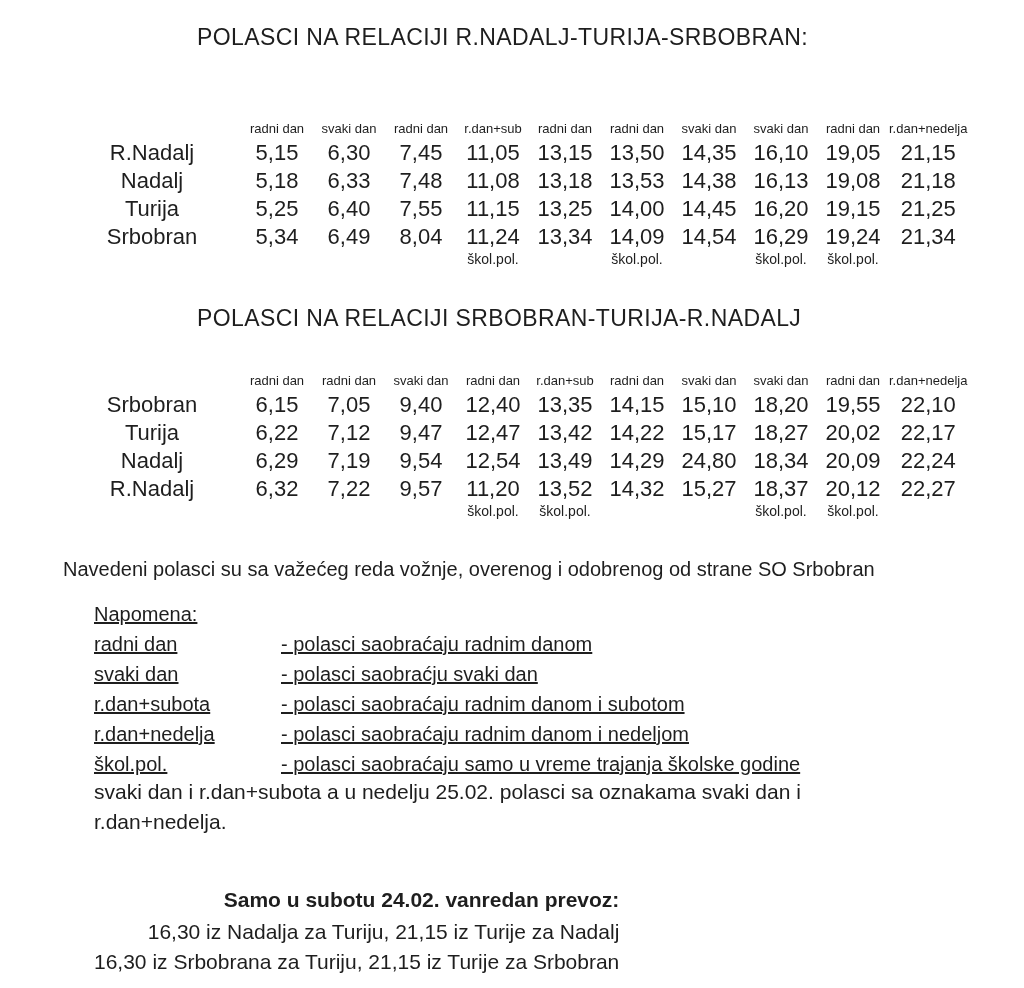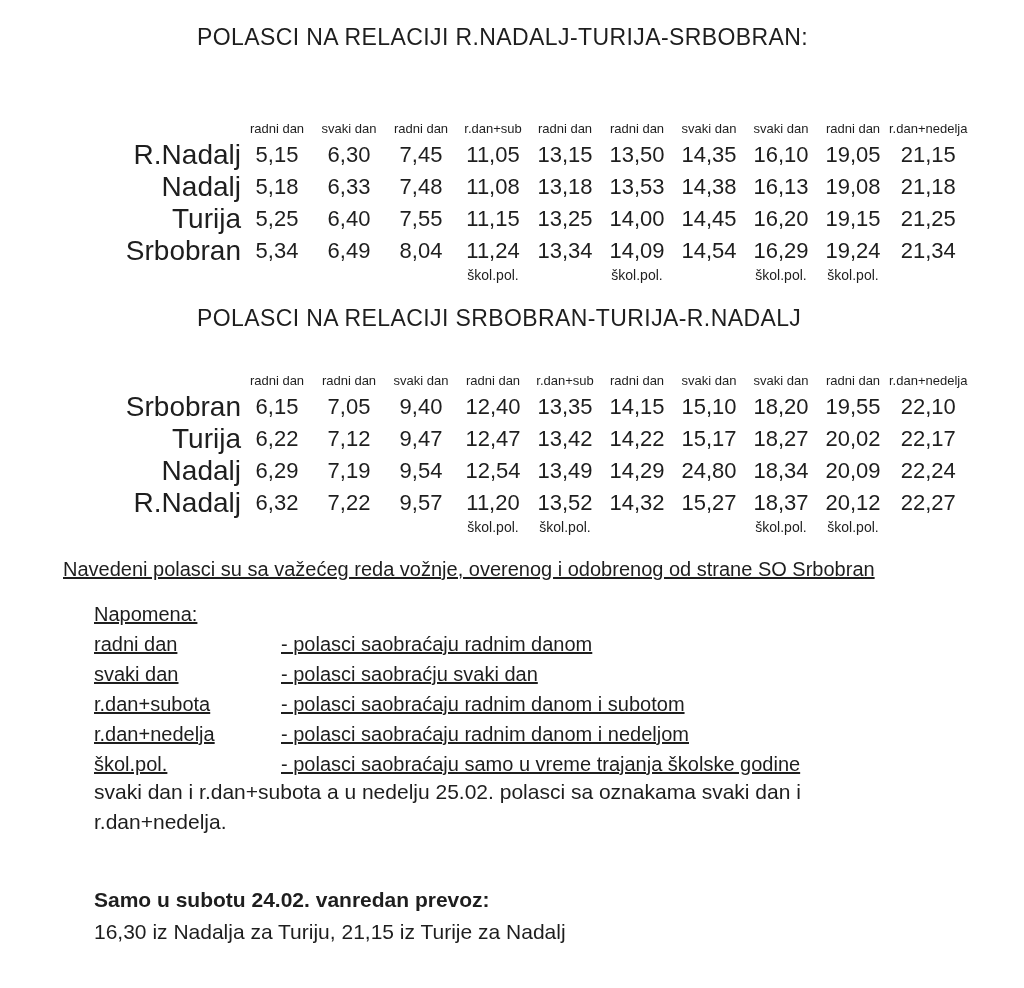--- a/index.html
+++ b/index.html
@@ -37,38 +37,37 @@
     padding: 0 0 3px 0;
     height: 16px;
     overflow: visible;
   }
   table.time-table td {
     padding: 0;
     height: 28px;
     white-space: nowrap;
   }
   table.time-table td.station {
-    font-size: 28px;
-    text-align: right;
+    font-size: 22px;
+    text-align: center;
   }
   table.time-table td.time {
     font-size: 22px;
     text-align: center;
   }
   table.time-table td.school {
     font-size: 14px;
     height: 18px;
     text-align: center;
     vertical-align: top;
   }
 
   .validity-note {
     font-size: 20px;
     white-space: nowrap;
-    text-decoration: underline;
   }
 
   .legend { font-size: 20px; }
   .legend .legend-title { margin-bottom: 7px; }
   .legend .legend-row { display: flex; margin-bottom: 7px; }
   .legend .term { width: 187px; flex: 0 0 187px; }
   .legend .definition { white-space: nowrap; }
 
   .schedule-note {
     font-size: 21px;
@@ -320,20 +319,21 @@
       <span class="term">škol.pol.</span>
       <span class="definition">- polasci saobraćaju samo u vreme trajanja školske godine</span>
     </div>
   </div>
 
   <div class="abs schedule-note" style="left:94px; top:751px;">
     <div>svaki dan i r.dan+subota a u nedelju 25.02. polasci sa oznakama svaki dan i</div>
     <div>r.dan+nedelja.</div>
   </div>
 
-  <div class="abs special" style="left:94px; top:859px;">
+  <div class="abs special" style="left:94px; top:859px;text-align:right;">
     <p class="special-title">Samo u subotu 24.02. vanredan prevoz:</p>
     <div class="special-line">16,30 iz Nadalja za Turiju, 21,15 iz Turije za Nadalj</div>
+    <div class="special-line">16,30 iz Srbobrana za Turiju, 21,15 iz Turije za Srbobran</div>
   </div>
 
   <div class="abs stamp-arc" style="left:652px; top:969px;"></div>
 
 </div>
 
 </body></html>

